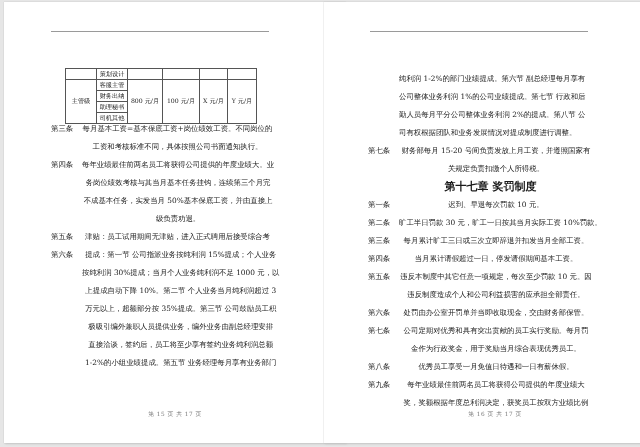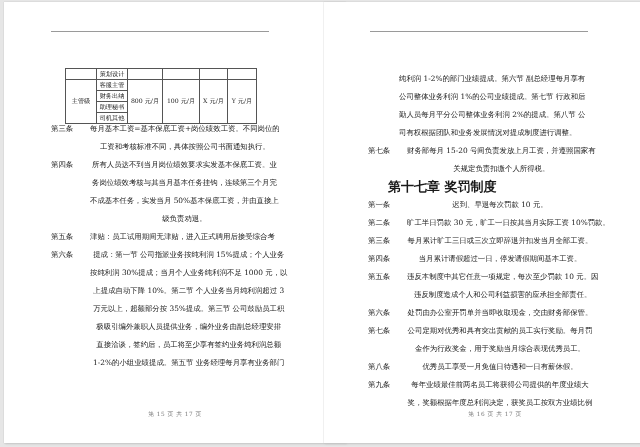--- a/index.html
+++ b/index.html
@@ -35,28 +35,28 @@
   .tbl td.grade { width: 30px; }
   .tbl td.c1 { width: 34px; }
   .tbl td.c2 { width: 36px; }
   .tbl td.c3 { width: 27px; }
   .tbl td.c4 { width: 28px; }
 
   .body { position: absolute; font-size: 7.4px; line-height: 18px; }
   #page-left .body { left: 47px; top: 118px; width: 222px; }
   #page-right .body { left: 44px; top: 68px; width: 225px; }
 
-  .art { display: flex; gap: 8px; }
+  .art { display: flex; }
   .art .num { width: 31px; flex: none; white-space: nowrap; }
   .art .txt { flex: 1; }
   .art .txt span { display: block; white-space: nowrap; text-align: center; }
   .cont { padding-left: 31px; }
   .cont span { display: block; white-space: nowrap; }
   .chapter {
-    font-weight: bold; font-size: 13px;
+    text-align: center; font-weight: bold; font-size: 11px;
     font-family: "DejaVu Sans", "Liberation Sans", sans-serif;
     padding-left: 20px;
   }
   .footer {
     position: absolute; bottom: 24px; left: 0; width: 100%;
     text-align: center; font-size: 5.8px; color: #777; letter-spacing: 0.5px;
   }
 </style>
 </head>
 <body>
@@ -98,21 +98,21 @@
     <div class="art">
       <div class="num">第三条</div>
       <div class="txt">
         <span>每月基本工资=基本保底工资+岗位绩效工资。不同岗位的</span>
         <span>工资和考核标准不同，具体按照公司书面通知执行。</span>
       </div>
     </div>
     <div class="art">
       <div class="num">第四条</div>
       <div class="txt">
-        <span>所有人员达不到当月岗位绩效要求实发基本保底工资。业</span>
+        <span>每年业绩最佳前两名员工将获得公司提供的年度业绩大。业</span>
         <span>务岗位绩效考核与其当月基本任务挂钩，连续第三个月完</span>
         <span>不成基本任务，实发当月 50%基本保底工资，并由直接上</span>
         <span>级负责劝退。</span>
       </div>
     </div>
     <div class="art">
       <div class="num">第五条</div>
       <div class="txt">
         <span>津贴：员工试用期间无津贴，进入正式聘用后接受综合考</span>
       </div>

